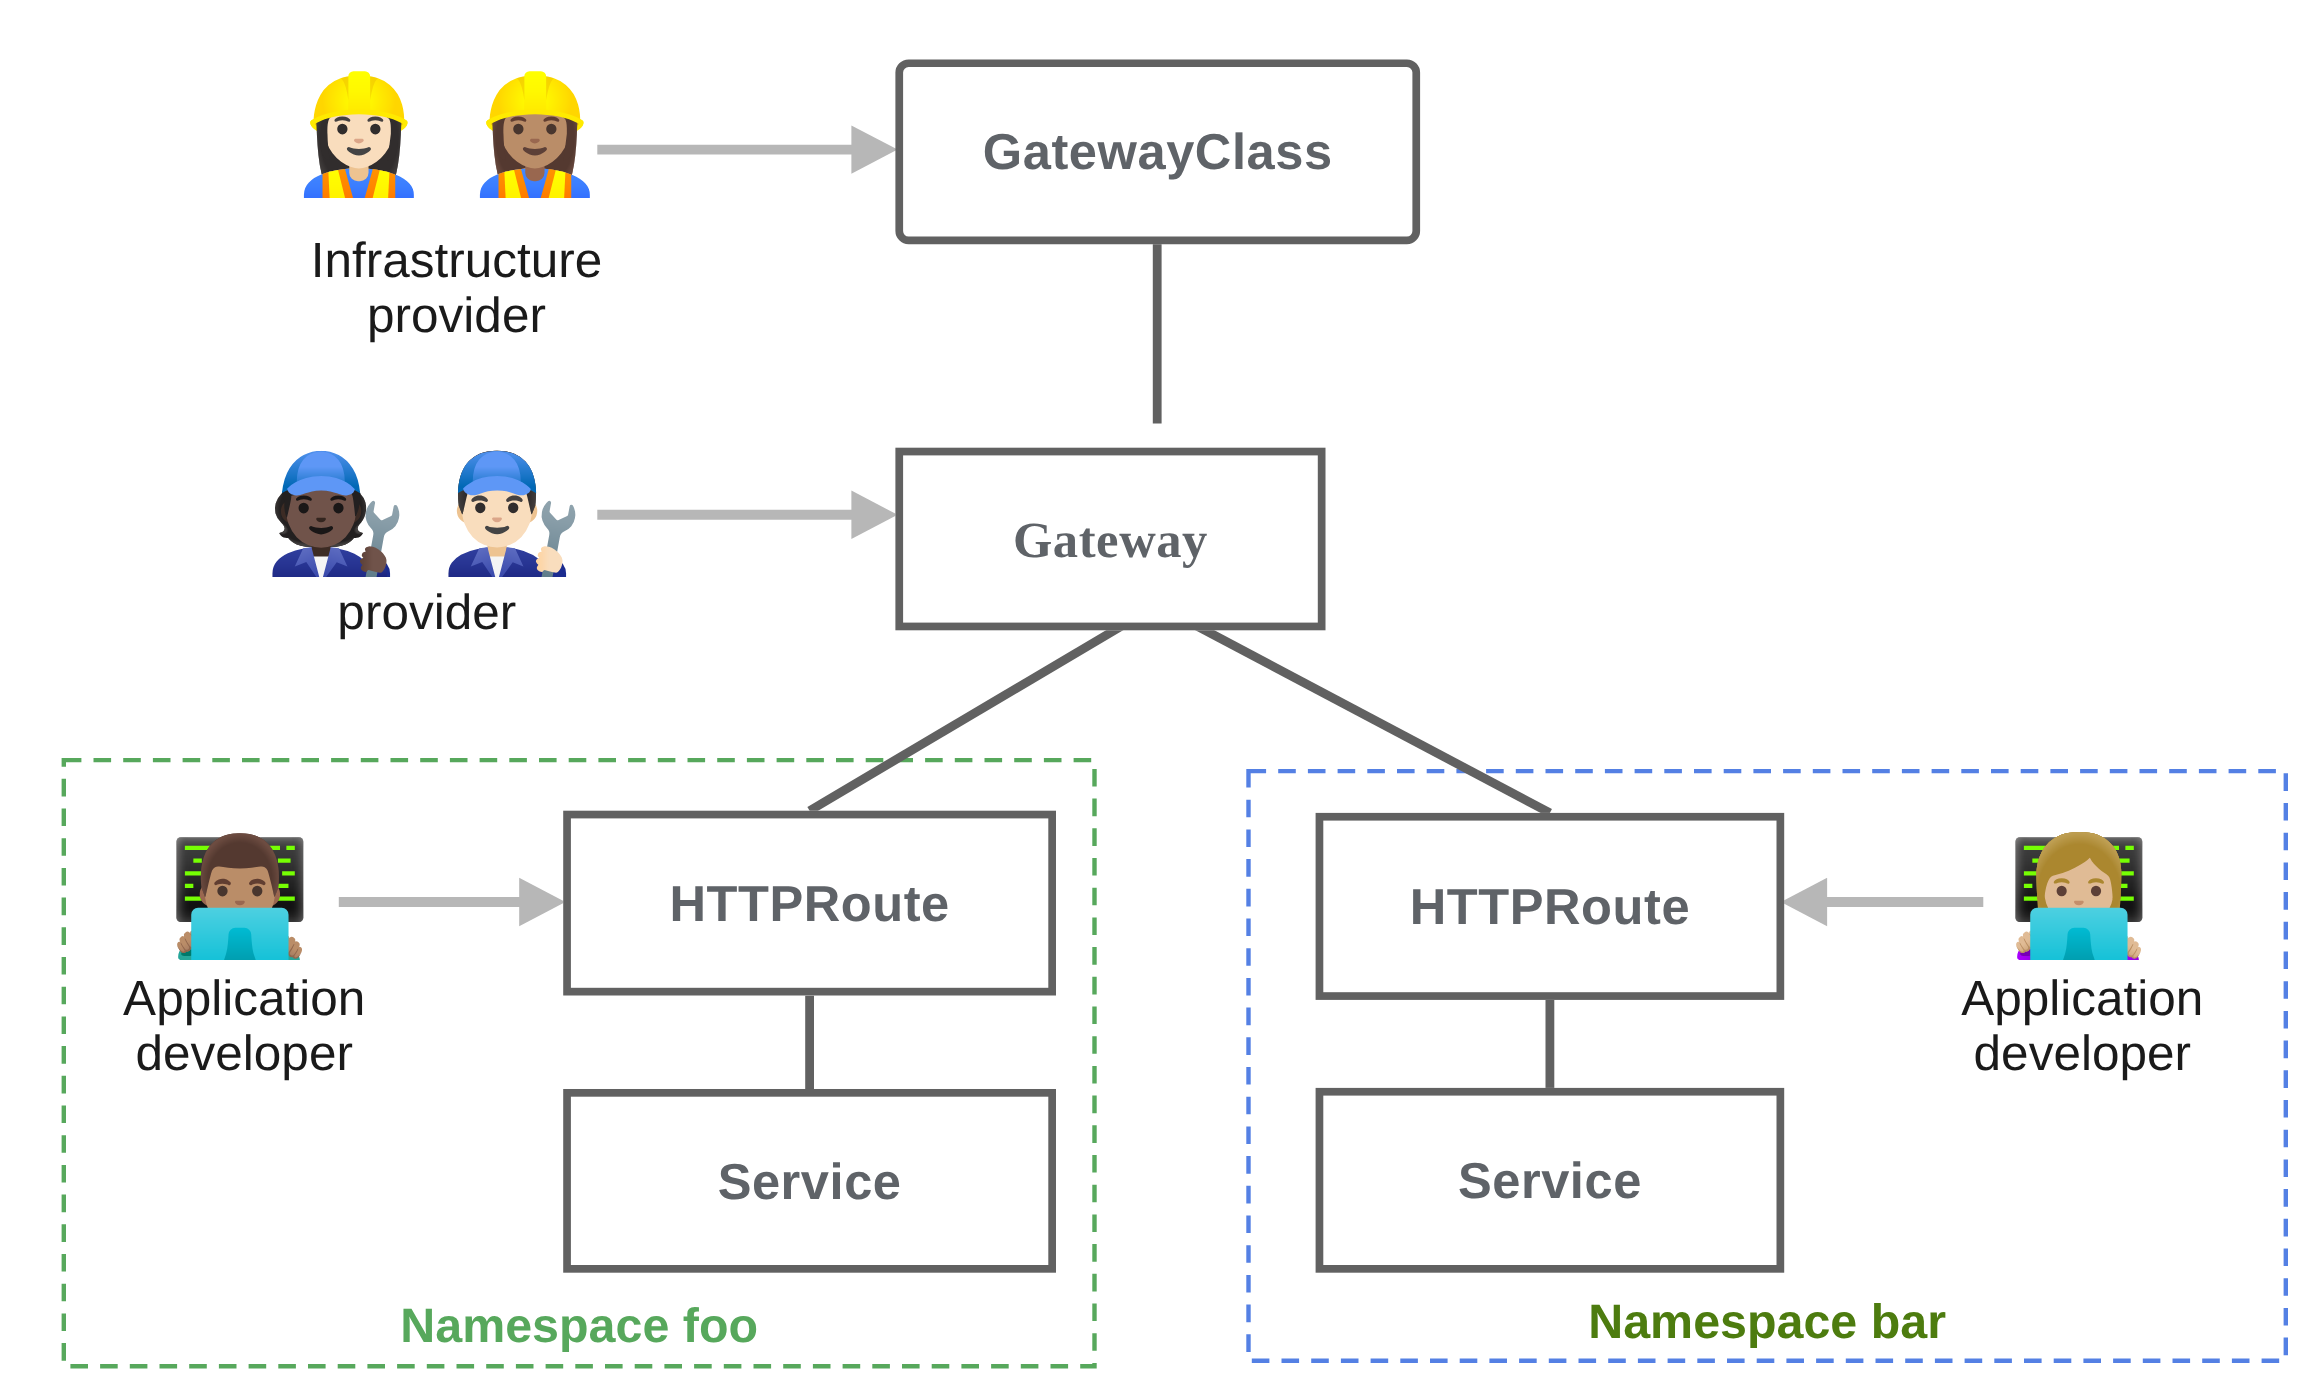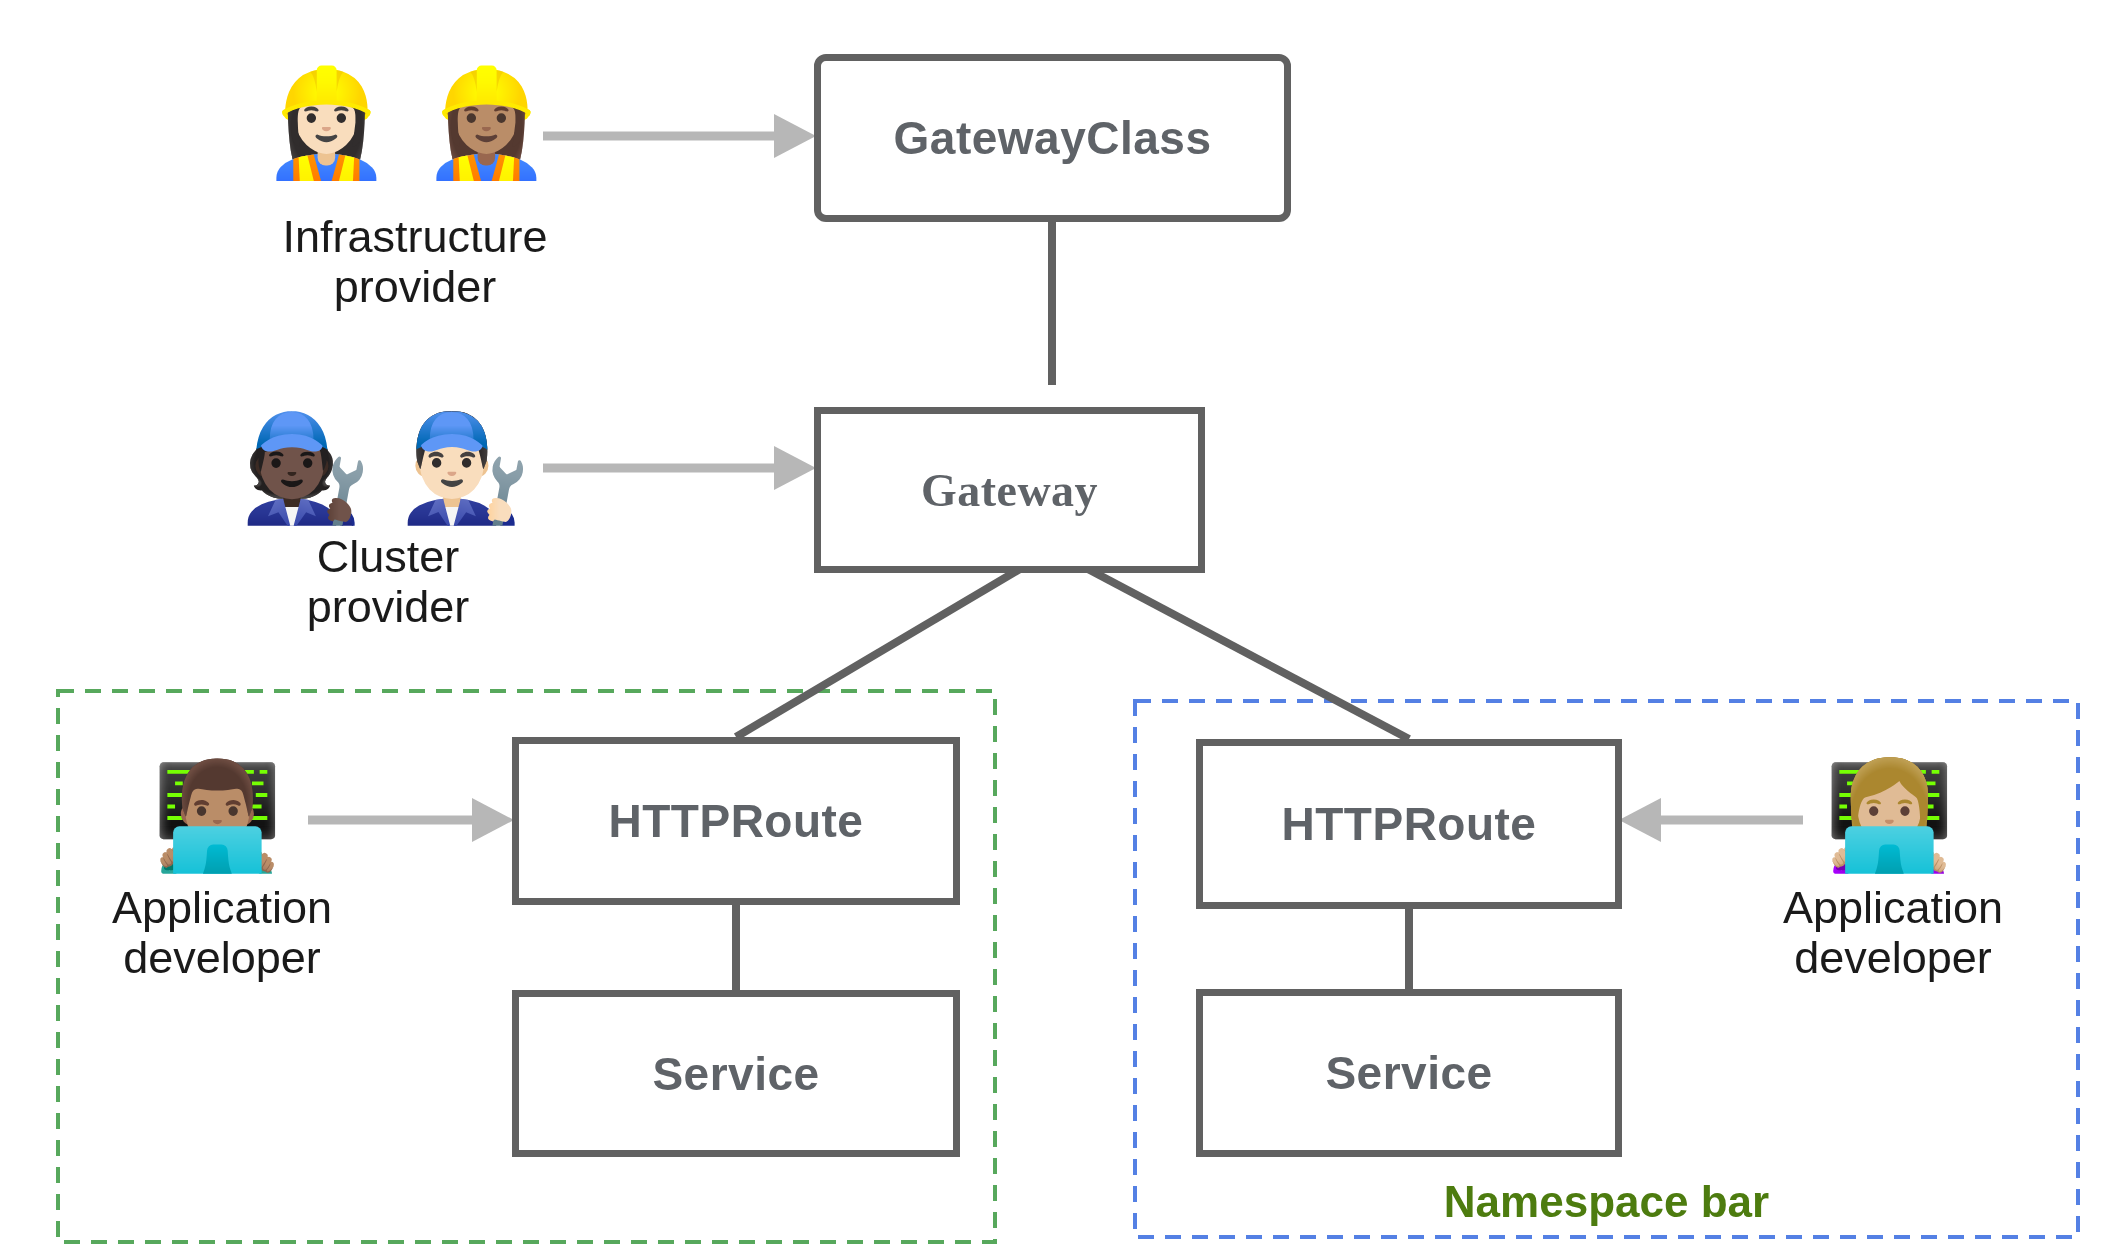--- a/index.html
+++ b/index.html
@@ -133,27 +133,27 @@
   <div class="persona-emoji" id="emoji-infra">👷🏻‍♀️ 👷🏽‍♀️</div>
   <div class="persona-emoji" id="emoji-cluster">🧑🏿‍🔧 👨🏻‍🔧</div>
   <div class="persona-emoji" id="emoji-dev-foo">👨🏽‍💻</div>
   <div class="persona-emoji" id="emoji-dev-bar">👩🏼‍💻</div>
 
   <div class="persona-label" id="label-infra">
     <div>Infrastructure</div>
     <div>provider</div>
   </div>
   <div class="persona-label" id="label-cluster">
-    <div>Cluster</div>
     <div>provider</div>
   </div>
   <div class="persona-label" id="label-dev-foo">
     <div>Application</div>
     <div>developer</div>
   </div>
   <div class="persona-label" id="label-dev-bar">
     <div>Application</div>
     <div>developer</div>
   </div>
 
+  <div class="ns-label" id="ns-label-foo">Namespace foo</div>
   <div class="ns-label" id="ns-label-bar">Namespace bar</div>
 
 </div>
 
 </body></html>

